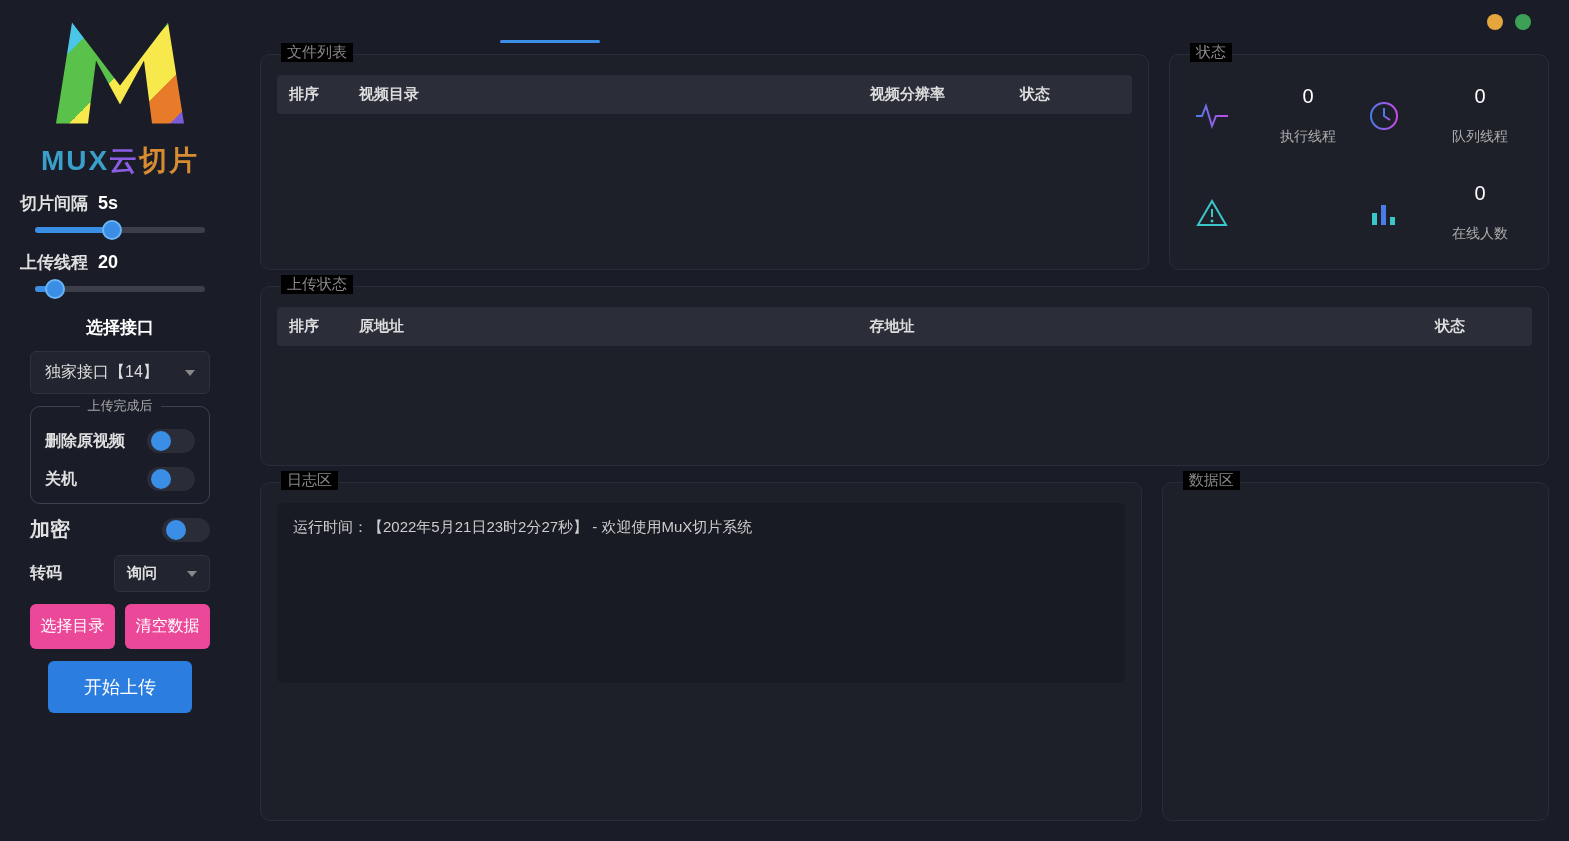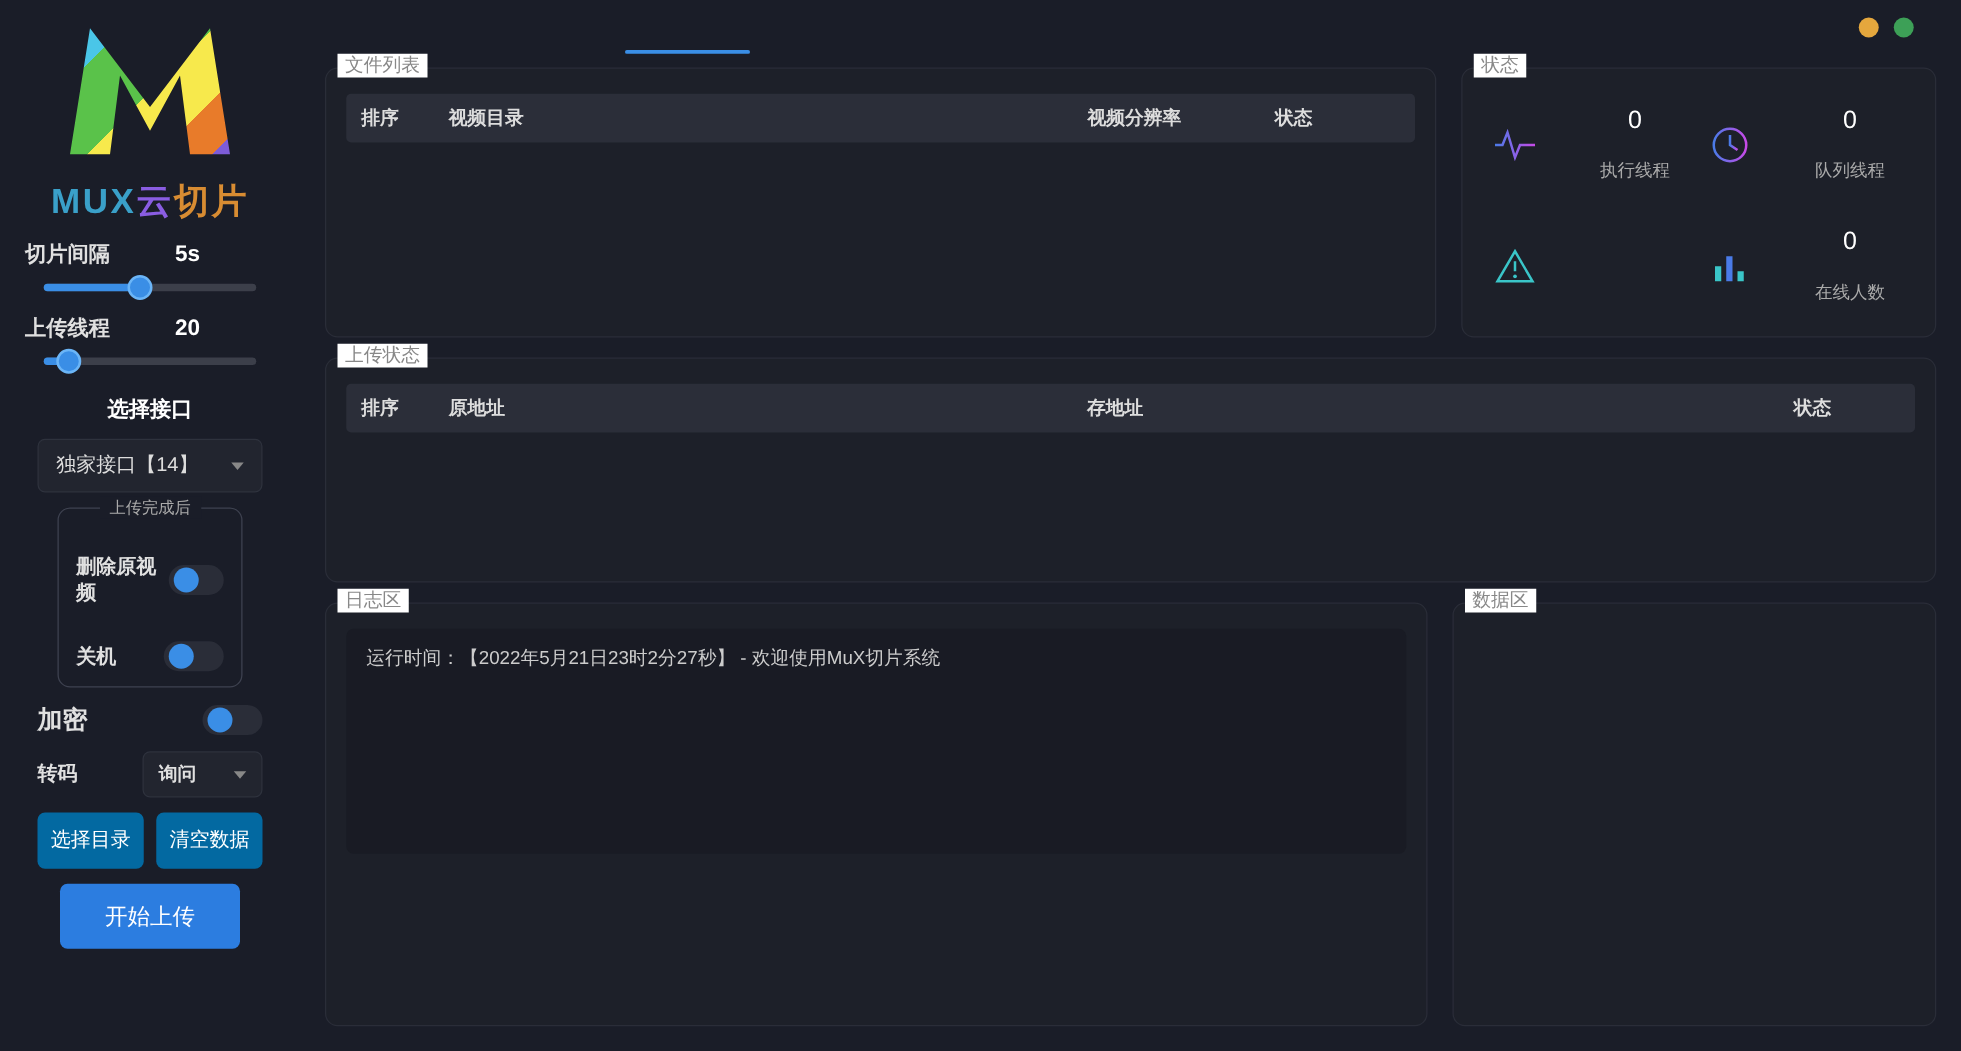--- a/index.html
+++ b/index.html
@@ -48,21 +48,21 @@
 .logo-text .c-orange{color:#d88c32}
 .control-row {
   width: 100%;
   display: flex;
   align-items: center;
   gap: 10px;
   font-weight: bold;
   font-size: 17px;
 }
 .control-row .lbl { flex: 0 0 auto; }
-.control-row .val-big { color: #fff; font-size: 18px; margin-left: 42px; }
+.control-row .val-big { color: #fff; font-size: 18px; }
 .slider {
   width: 170px;
   height: 6px;
   background: #3c3f4a;
   border-radius: 3px;
   position: relative;
   margin-bottom: 6px;
 }
 .slider .track-fill {
   position: absolute;
@@ -99,27 +99,27 @@
   color: #ddd;
   cursor: pointer;
 }
 .chev-down {
   width: 0; height: 0;
   border-left: 5px solid transparent;
   border-right: 5px solid transparent;
   border-top: 6px solid #888;
 }
 .post-upload-box {
-  width: 148px;
+  width: 180px;
   border: 1px solid #3e4250;
   border-radius: 10px;
   padding: 10px 14px 12px;
   display: flex;
   flex-direction: column;
-  gap: 28px;
+  gap: 14px;
 }
 .post-upload-title {
   font-size: 13px;
   color: #aaa;
   text-align: center;
   margin-top: -20px;
   background: #1a1d28;
   width: fit-content;
   align-self: center;
   padding: 0 8px;
@@ -160,21 +160,21 @@
 }
 .btn {
   border: none;
   border-radius: 6px;
   padding: 12px 8px;
   font-size: 16px;
   cursor: pointer;
   color: #fff;
   text-align: center;
 }
-.btn-blue { background: #0369a1; }
+.btn-blue { background: #ec4899; }
 .btn-primary { background: #2c7de0; width: 100%; padding: 14px; font-size: 18px; font-weight: 500; }
 .btn-half { flex: 1; }
 
 
 .main {
   flex: 1;
   padding: 10px 20px 20px;
   display: flex;
   flex-direction: column;
   gap: 16px;
@@ -205,24 +205,24 @@
 .panel {
   background: #1d2029;
   border: 1px solid #2a2d38;
   border-radius: 10px;
   position: relative;
   padding: 20px 16px 16px;
 }
 .panel-title {
   position: absolute;
   top: -12px;
-  left: 9px;
+  left: 20px;
   font-size: 15px;
   color: #888;
-  background: #ffffff;
+  background: #000000;
   padding: 0 6px;
 }
 .panel-left { flex: 1; min-height: 210px; }
 .panel-status { width: 380px; min-height: 210px; display: flex; flex-direction: column; justify-content: space-around; }
 .table-head {
   display: flex;
   background: #2b2e39;
   border-radius: 4px;
   padding: 10px 12px;
   font-weight: bold;

